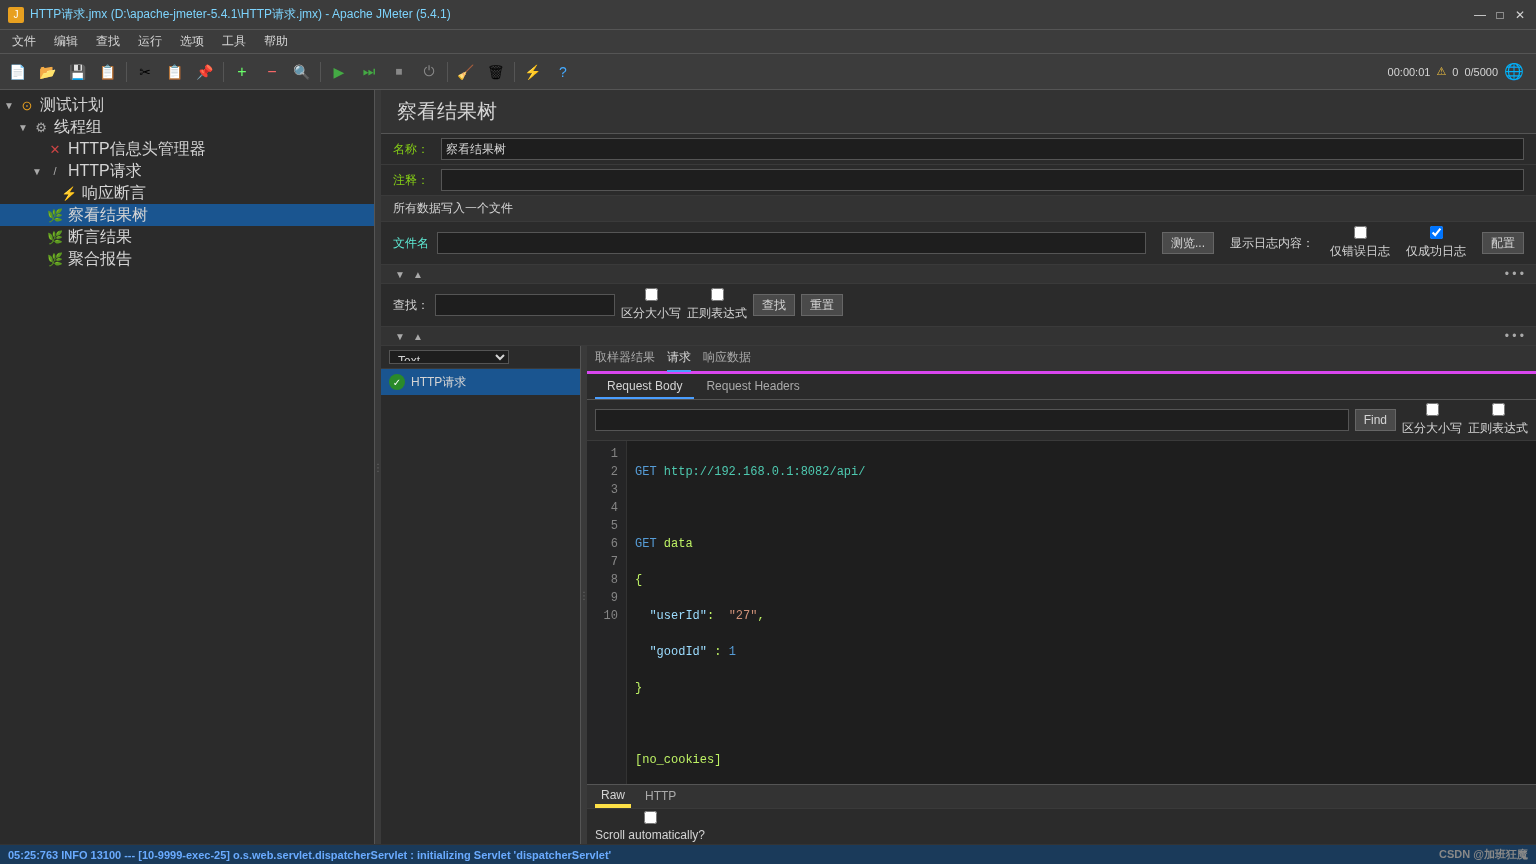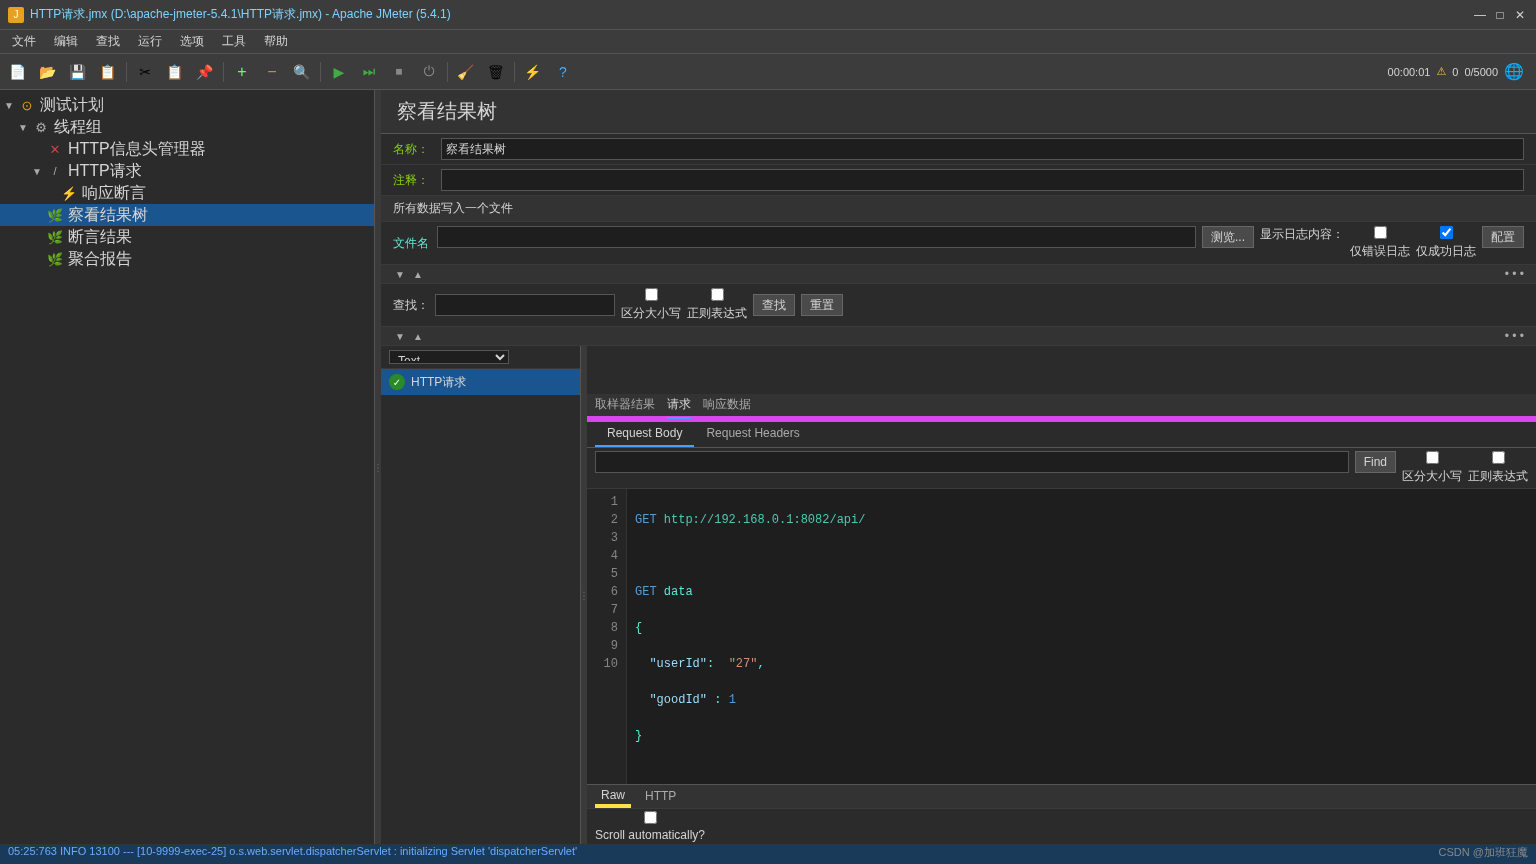--- a/index.html
+++ b/index.html
@@ -190,22 +190,22 @@
     
     .file-area {
       display: flex;
       align-items: center;
       padding: 4px 12px;
       border-bottom: 1px solid #3a3a3a;
     }
     .file-label { color: #5eead4; font-size: 12px; margin-right: 8px; }
     .file-row {
       display: flex;
-      align-items: flex-start;
-      gap: 6px;
+      align-items: center;
+      gap: 16px;
       flex: 1;
     }
     .file-input {
       flex: 1;
       background: #1e1e1e;
       border: 1px solid #555;
       color: #d4d4d4;
       font-size: 12px;
       padding: 2px 4px;
       height: 22px;
@@ -332,61 +332,61 @@
     .sampler-right {
       flex: 1;
       display: flex;
       flex-direction: column;
       overflow: hidden;
     }
     .result-tabs {
       display: flex;
       align-items: center;
       background: #333;
-      border-bottom: 6px solid #d946ef;
+      border-bottom: 3px solid #d946ef;
       padding: 0 8px;
       height: 28px;
       gap: 12px;
-      margin-top: 48px;
     }
     .result-tab {
       color: #aaa;
       font-size: 12px;
       cursor: pointer;
       padding: 4px 0;
       border-bottom: 2px solid transparent;
     }
     .result-tab.active {
       color: #d4d4d4;
       border-bottom: 2px solid #4a9eff;
     }
     .sub-tabs {
       display: flex;
       background: #2b2b2b;
       border-bottom: 1px solid #555;
       padding: 0 8px;
       height: 26px;
       gap: 0;
+      align-items: center;
     }
     .sub-tab {
       color: #aaa;
       font-size: 12px;
       cursor: pointer;
       padding: 4px 12px;
       border-bottom: 2px solid transparent;
     }
     .sub-tab.active {
       color: #d4d4d4;
       border-bottom: 2px solid #4a9eff;
     }
 
     
     .find-bar {
       display: flex;
-      align-items: flex-start;
+      align-items: center;
       padding: 3px 8px;
       gap: 6px;
       background: #2b2b2b;
       border-bottom: 1px solid #3a3a3a;
     }
     .find-input {
       flex: 1;
       background: #1e1e1e;
       border: 1px solid #555;
       color: #d4d4d4;
@@ -421,21 +421,21 @@
       padding: 4px 8px;
       line-height: 18px;
       white-space: pre;
       overflow: auto;
     }
     .code-line { height: 18px; }
     .code-line.highlighted { background: #ffffc0; color: #000; }
     .color-blue { color: #569cd6; }
     .color-cyan { color: #9cdcfe; }
     .color-orange { color: #ce9178; }
-    .color-white { color: #5eead4; }
+    .color-white { color: #bef264; }
     .color-url { color: #4ec9b0; }
 
     
     .code-tabs {
       display: flex;
       background: #333;
       border-top: 1px solid #555;
       height: 24px;
       align-items: center;
       padding: 0 8px;
@@ -458,24 +458,26 @@
       gap: 6px;
       background: #2b2b2b;
       border-top: 1px solid #3a3a3a;
     }
 
     
     .status-bar {
       height: 20px;
       background: #1a3a5a;
       display: flex;
+      align-items: center;
       padding: 0 8px;
       font-size: 11px;
       color: #6aabff;
       border-top: 1px solid #333;
+      font-weight: bold;
     }
 
     
     .drag-handle-v {
       width: 6px;
       background: #3a3a3a;
       cursor: col-resize;
       display: flex;
       align-items: center;
       justify-content: center;

